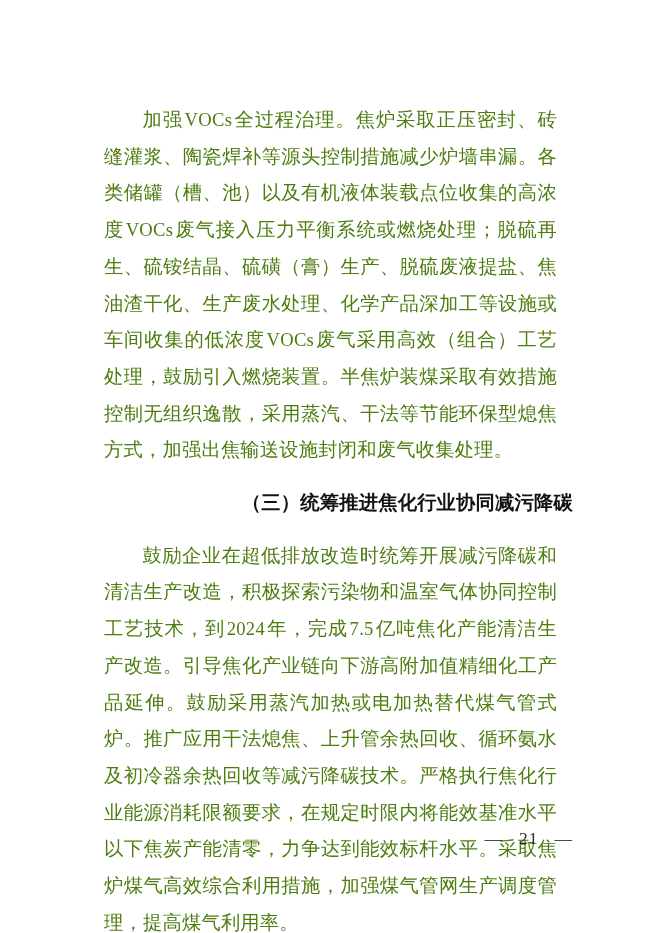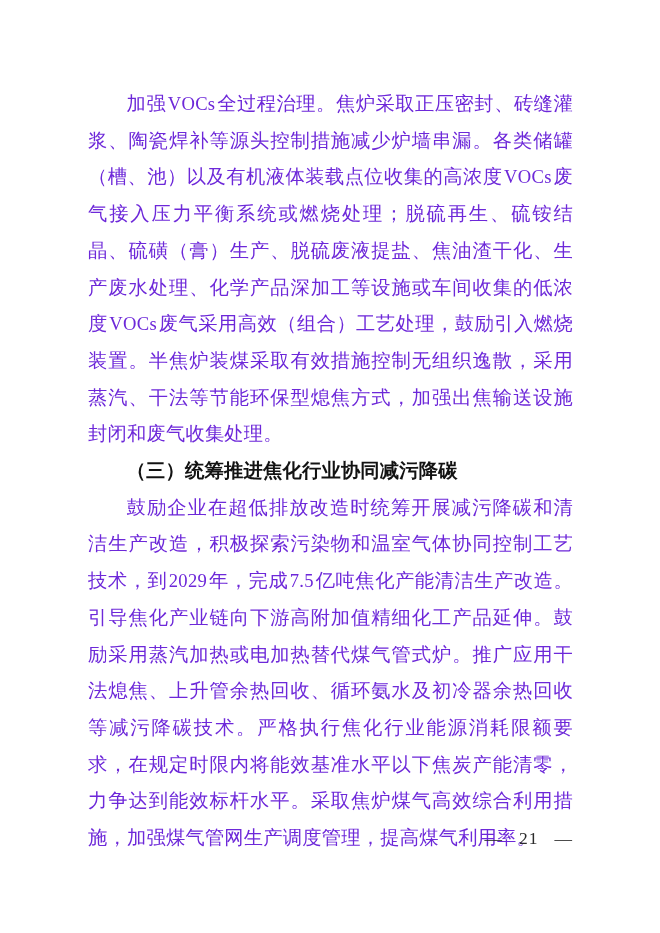--- a/index.html
+++ b/index.html
@@ -25,40 +25,40 @@
 
   .content {
     position: absolute;
     left: 88px;
     top: 86px;
     width: 485px;
   }
 
   
   .para {
-    margin: 0;
+    margin: 16px;
     font-size: 19.3px;
     line-height: 36.7px;
     text-align: justify;
     text-justify: inter-character;
     text-indent: 2em;
     letter-spacing: 0.2px;
-    color: #6d28d9;
+    color: #4d7c0f;
     font-family: "DejaVu Serif", "Liberation Serif", serif;
     word-break: break-all;
     -webkit-font-smoothing: antialiased;
   }
 
   
   .heading {
     margin: 0;
     font-size: 19.3px;
     line-height: 36.7px;
     text-indent: 2em;
-    text-align: left;
+    text-align: right;
     font-weight: bold;
     letter-spacing: 0.2px;
     color: #121212;
     font-family: "DejaVu Serif", "Liberation Serif", serif;
   }
 
   
   .lat {
     font-family: "Liberation Serif", "DejaVu Serif", serif;
     font-size: 18.6px;
@@ -80,20 +80,20 @@
   .footer .pnum { padding: 0 16px; }
 </style>
 </head>
 <body>
 
 <div class="page">
 
   <div class="content" id="content-root">
       <p class="para"><span>加强</span><span class="lat">VOCs</span><span>全过程治理。焦炉采取正压密封、砖缝灌浆、陶瓷焊补等源头控制措施减少炉墙串漏。各类储罐（槽、池）以及有机液体装载点位收集的高浓度</span><span class="lat">VOCs</span><span>废气接入压力平衡系统或燃烧处理；脱硫再生、硫铵结晶、硫磺（膏）生产、脱硫废液提盐、焦油渣干化、生产废水处理、化学产品深加工等设施或车间收集的低浓度</span><span class="lat">VOCs</span><span>废气采用高效（组合）工艺处理，鼓励引入燃烧装置。半焦炉装煤采取有效措施控制无组织逸散，采用蒸汽、干法等节能环保型熄焦方式，加强出焦输送设施封闭和废气收集处理。</span></p>
       <p class="heading"><span>（三）统筹推进焦化行业协同减污降碳</span></p>
-      <p class="para"><span>鼓励企业在超低排放改造时统筹开展减污降碳和清洁生产改造，积极探索污染物和温室气体协同控制工艺技术，到</span><span class="lat">2029</span><span>年，完成</span><span class="lat">7.5</span><span>亿吨焦化产能清洁生产改造。引导焦化产业链向下游高附加值精细化工产品延伸。鼓励采用蒸汽加热或电加热替代煤气管式炉。推广应用干法熄焦、上升管余热回收、循环氨水及初冷器余热回收等减污降碳技术。严格执行焦化行业能源消耗限额要求，在规定时限内将能效基准水平以下焦炭产能清零，力争达到能效标杆水平。采取焦炉煤气高效综合利用措施，加强煤气管网生产调度管理，提高煤气利用率。</span></p>
+      <p class="para"><span>鼓励企业在超低排放改造时统筹开展减污降碳和清洁生产改造，积极探索污染物和温室气体协同控制工艺技术，到</span><span class="lat">2024</span><span>年，完成</span><span class="lat">7.5</span><span>亿吨焦化产能清洁生产改造。引导焦化产业链向下游高附加值精细化工产品延伸。鼓励采用蒸汽加热或电加热替代煤气管式炉。推广应用干法熄焦、上升管余热回收、循环氨水及初冷器余热回收等减污降碳技术。严格执行焦化行业能源消耗限额要求，在规定时限内将能效基准水平以下焦炭产能清零，力争达到能效标杆水平。采取焦炉煤气高效综合利用措施，加强煤气管网生产调度管理，提高煤气利用率。</span></p>
     </div>
 
   <div class="footer">
     <span>—</span><span class="pnum">21</span><span>—</span>
   </div>
 
 </div>
 
 </body></html>

